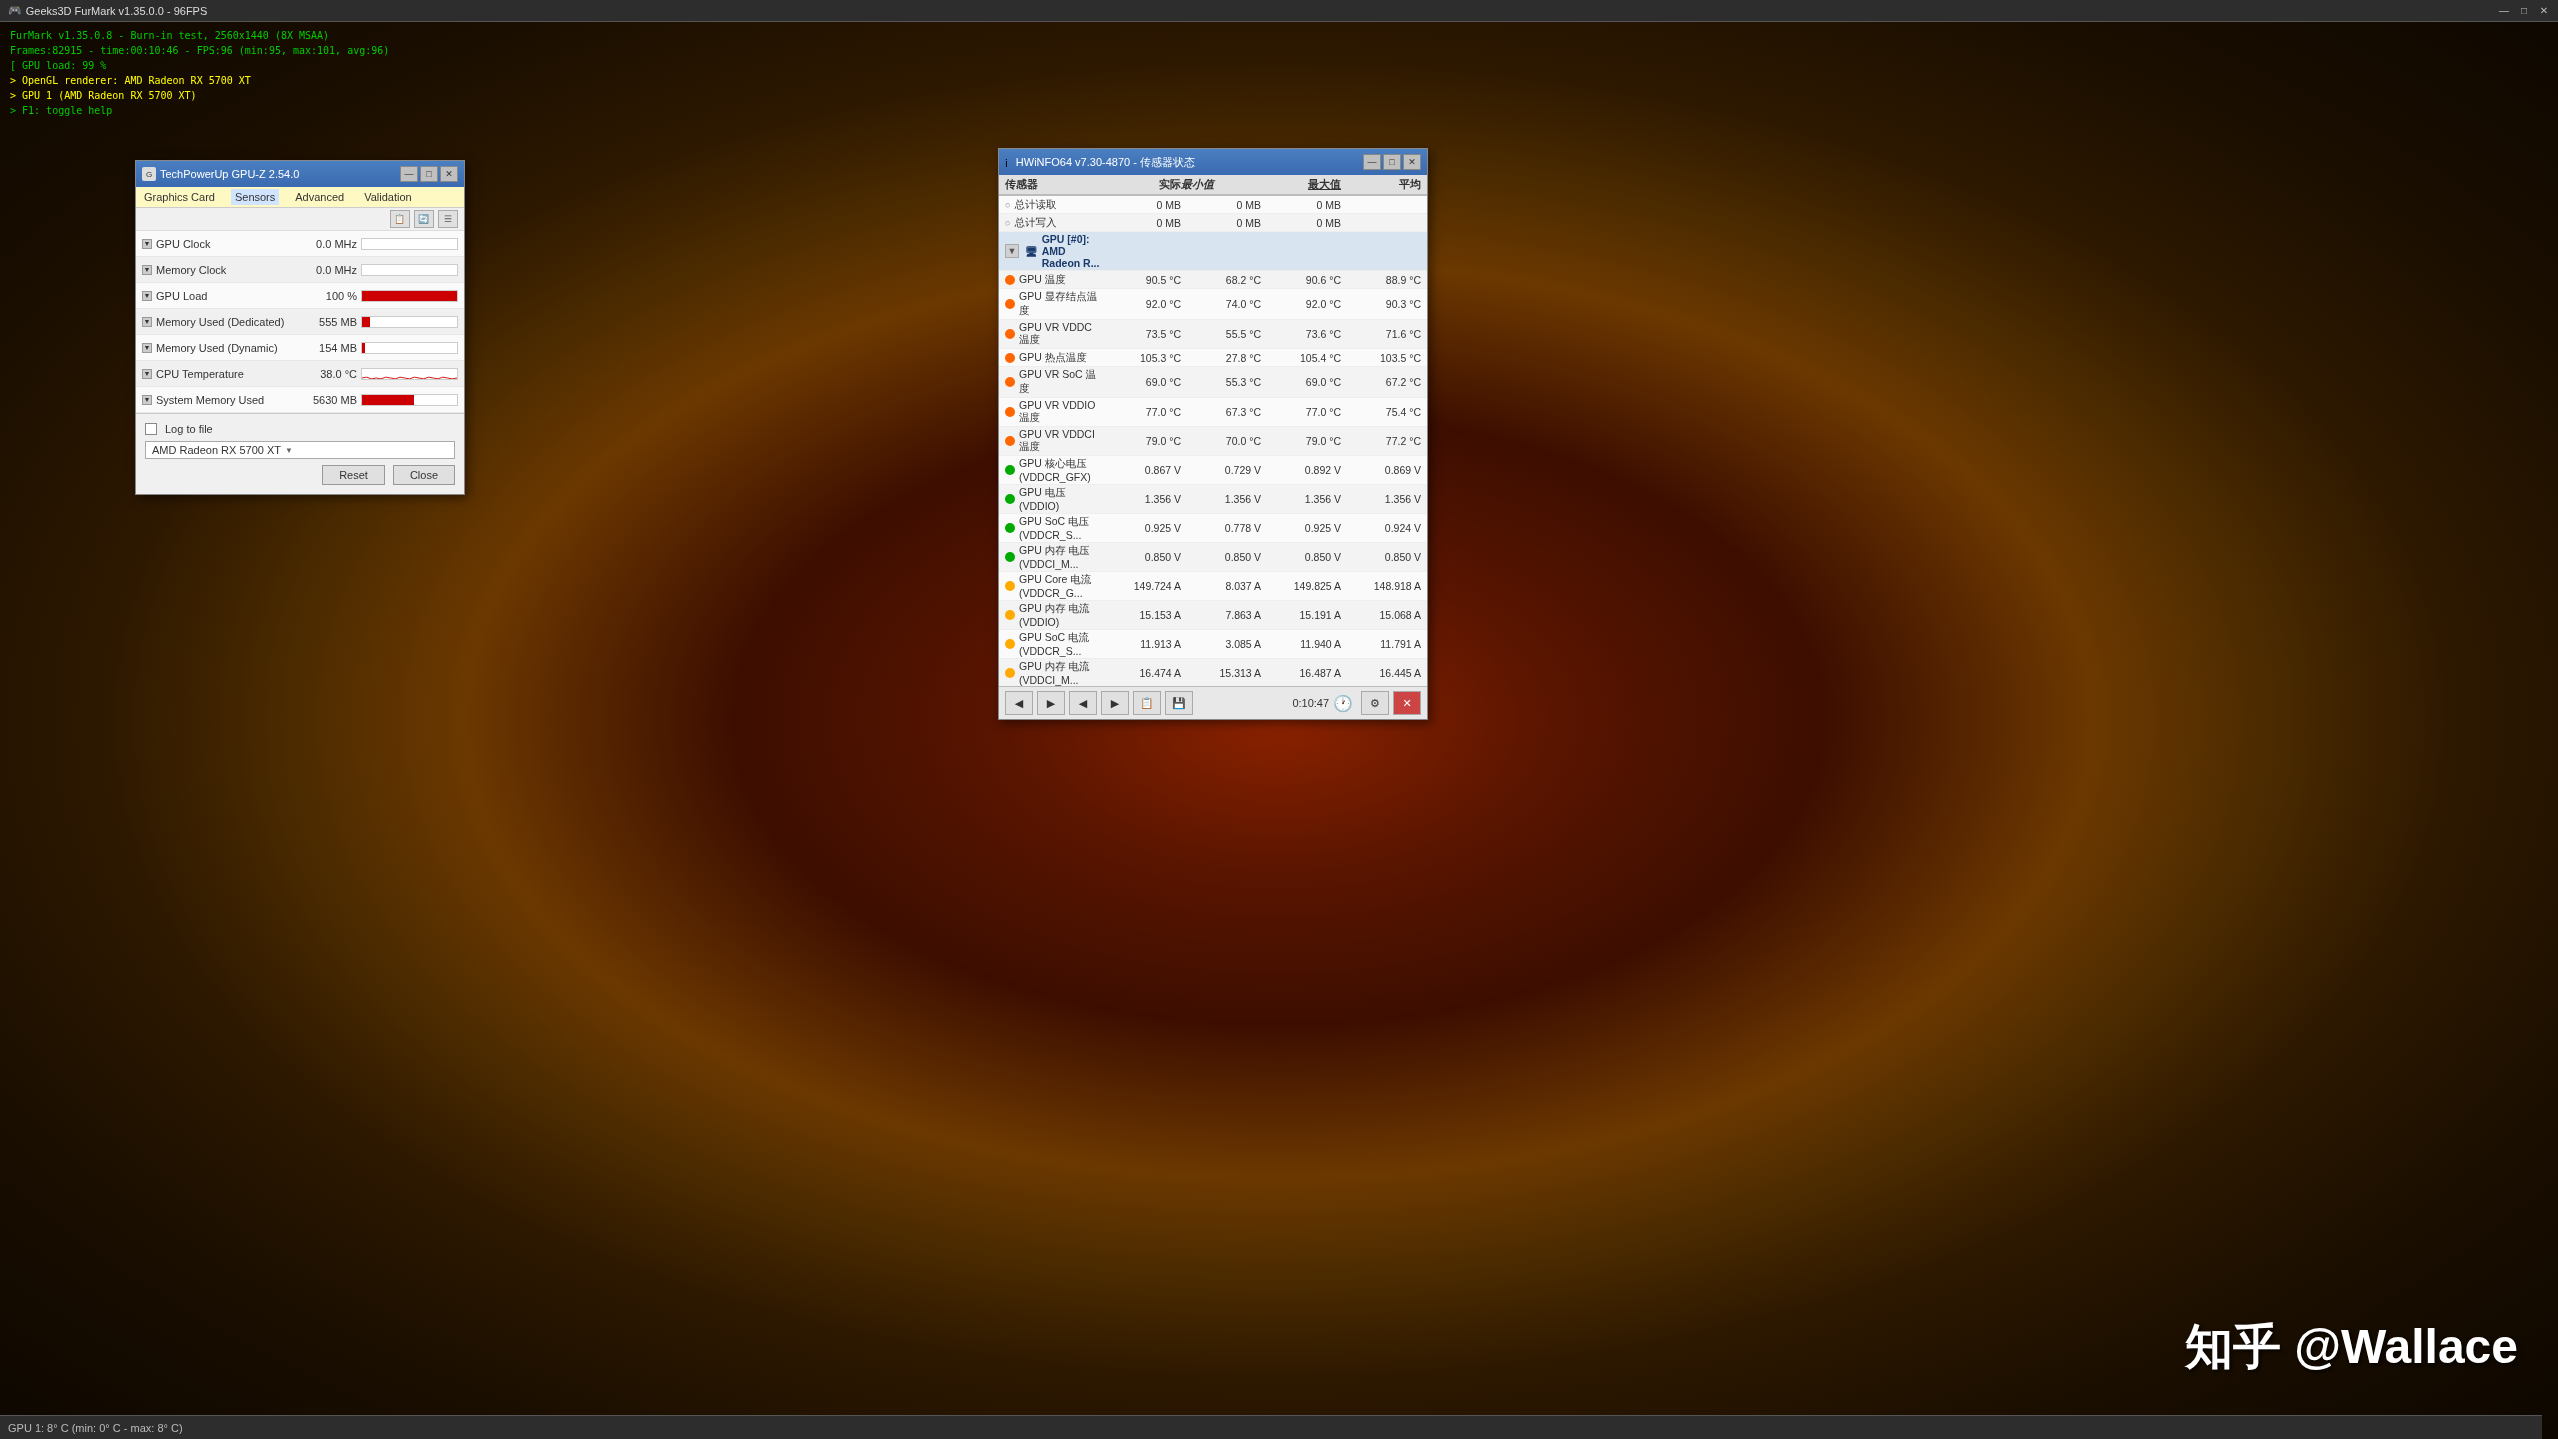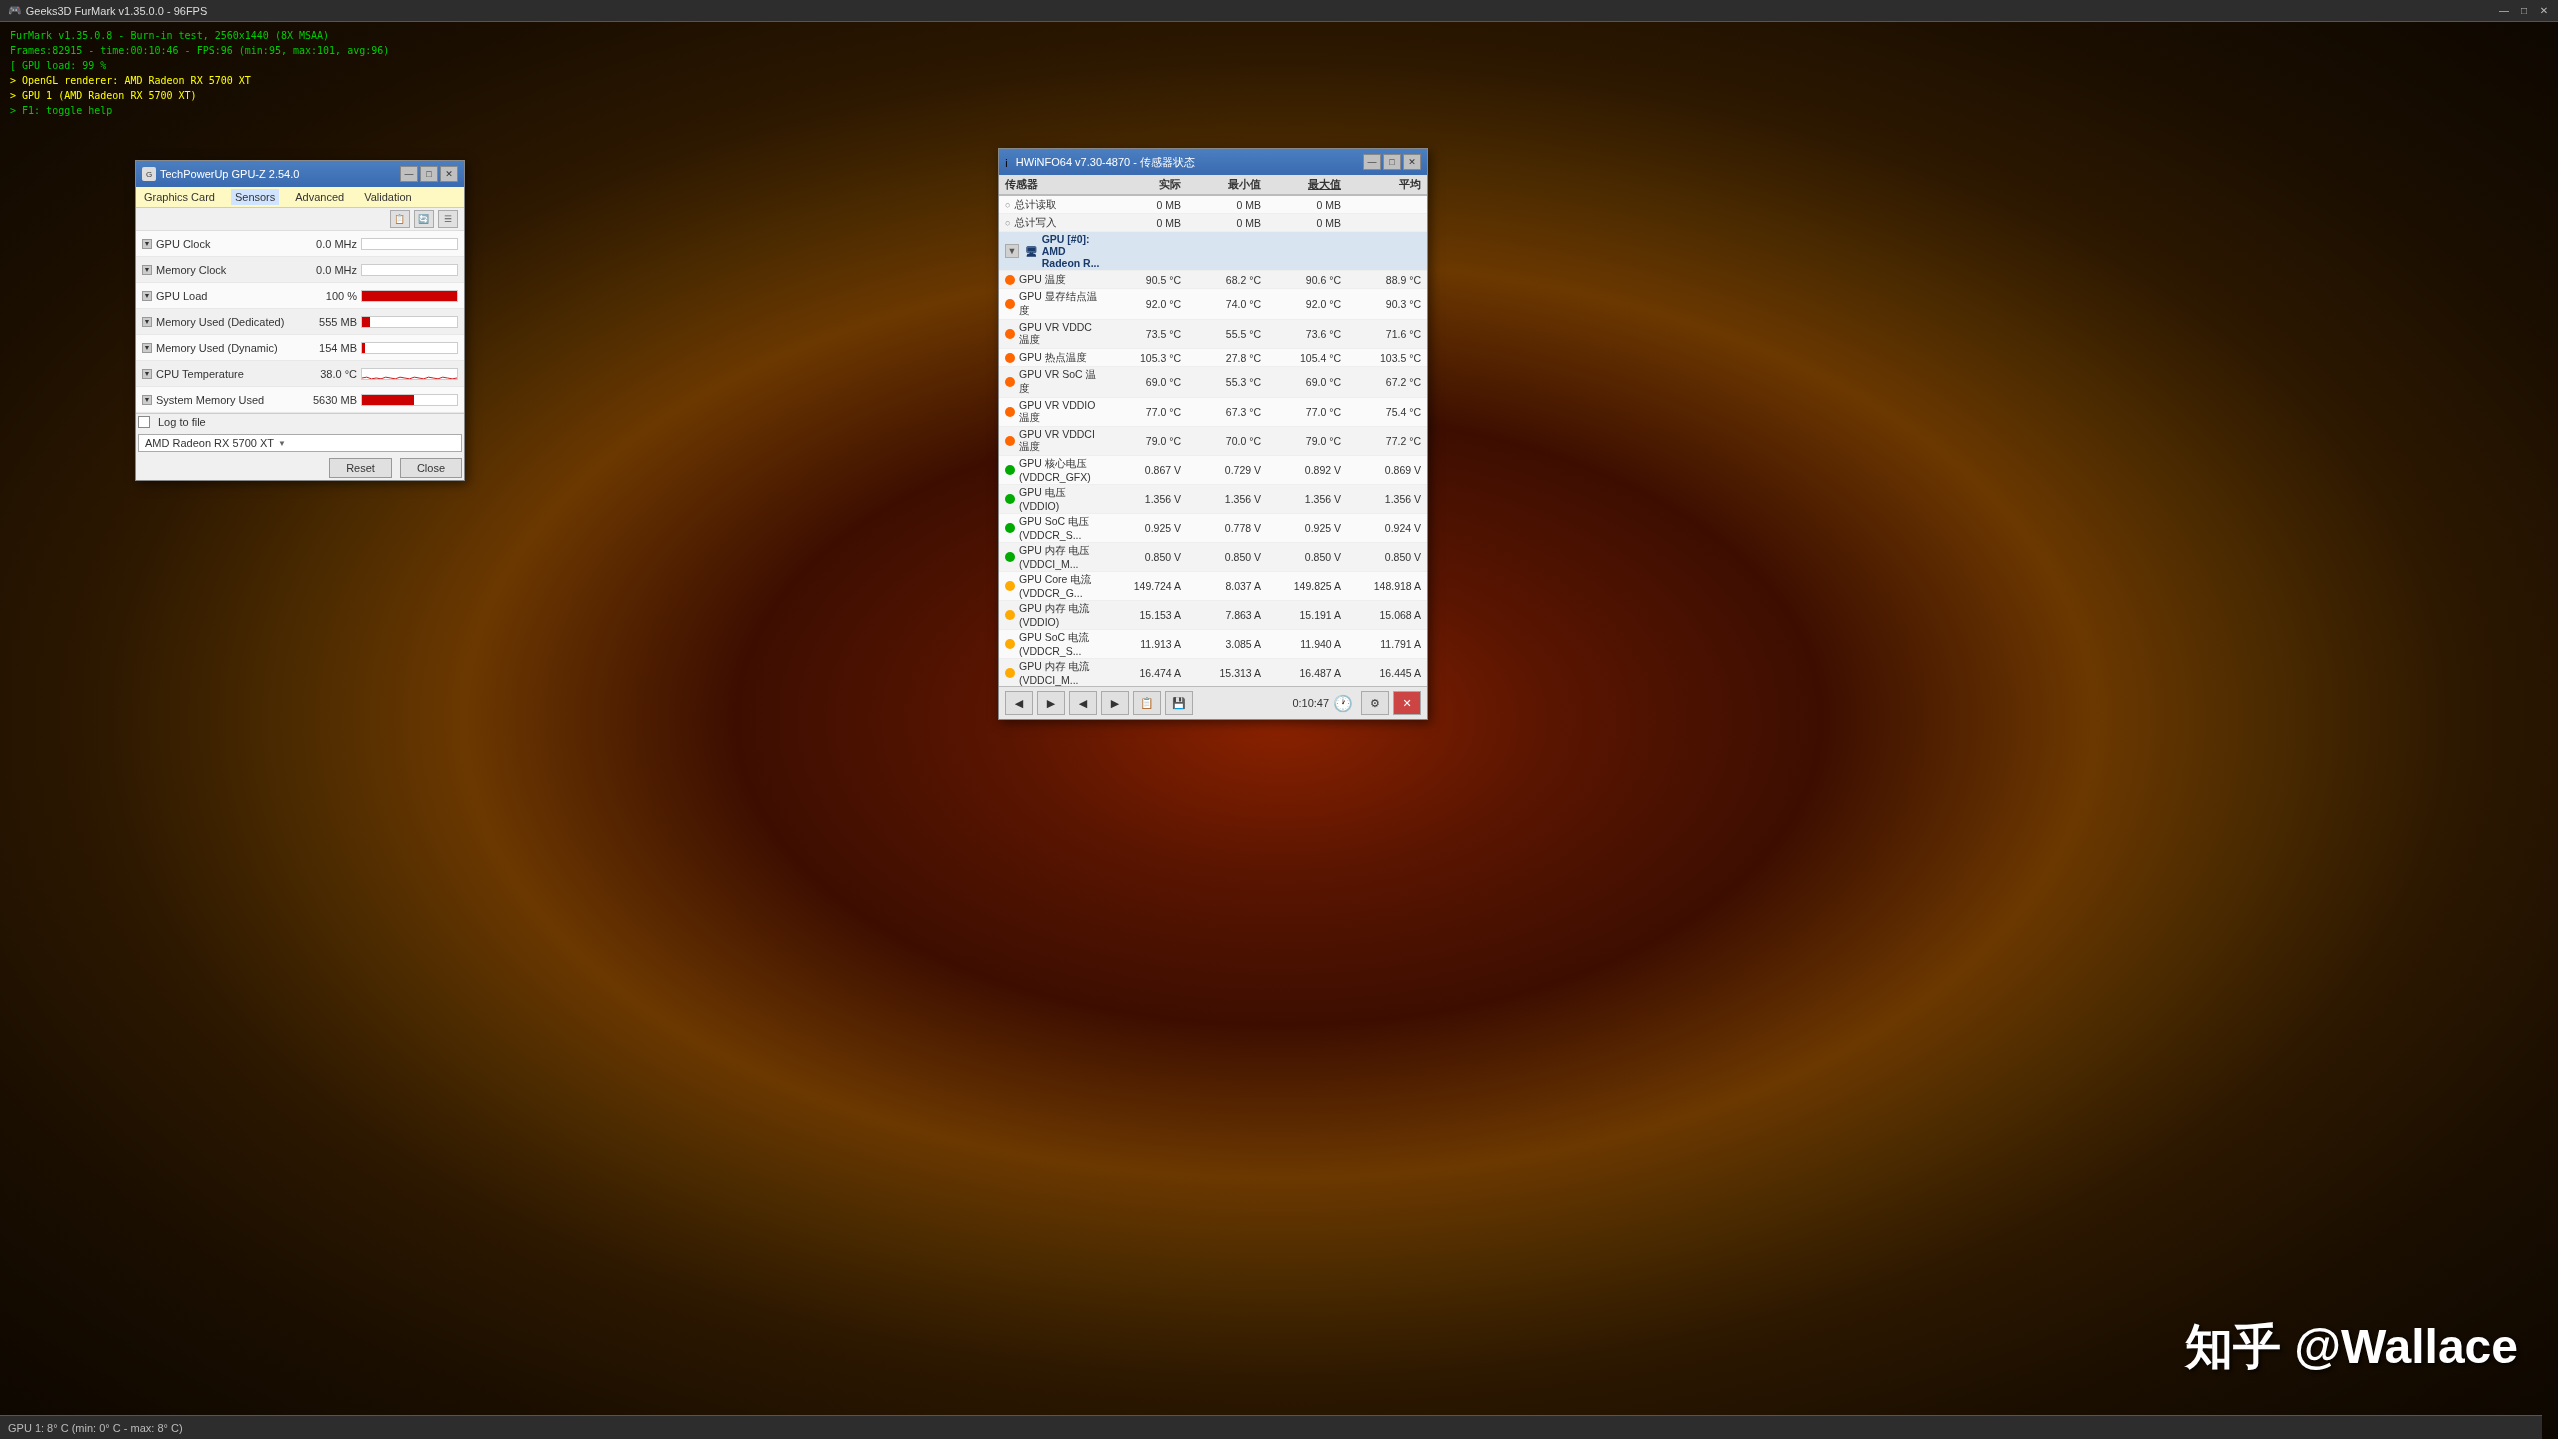--- a/index.html
+++ b/index.html
@@ -250,21 +250,21 @@
       margin-left: 4px;
       background: #fff;
       position: relative;
       overflow: hidden;
     }
 
     
     .gpuz-footer {
       background: #f0f0f0;
       border-top: 1px solid #ccc;
-      padding: 2px;
+      padding: 9px;
     }
     .gpuz-footer-row1 {
       display: flex;
       align-items: center;
       gap: 8px;
       margin-bottom: 6px;
     }
     .gpuz-checkbox {
       width: 12px;
       height: 12px;
@@ -599,21 +599,21 @@
     <div style="display:flex;gap:2px;">
       <div class="hwinfo-ctrl-btn">—</div>
       <div class="hwinfo-ctrl-btn">□</div>
       <div class="hwinfo-ctrl-btn">✕</div>
     </div>
   </div>
 
   <div class="hwinfo-header">
     <span>传感器</span>
     <span style="text-align:right;">实际</span>
-    <span style="text-align:right;">最小值</span>
+    <span style="font-style:italic;">最小值</span>
     <span style="text-align:right;text-decoration:underline;">最大值</span>
     <span style="text-align:right;">平均</span>
   </div>
 
   <div class="hwinfo-table">
 
     <div class="hwinfo-row">
       <div class="hwinfo-sensor-name">
         <span style="color:#888;font-size:9px;">○</span>
         <span>总计读取</span>

